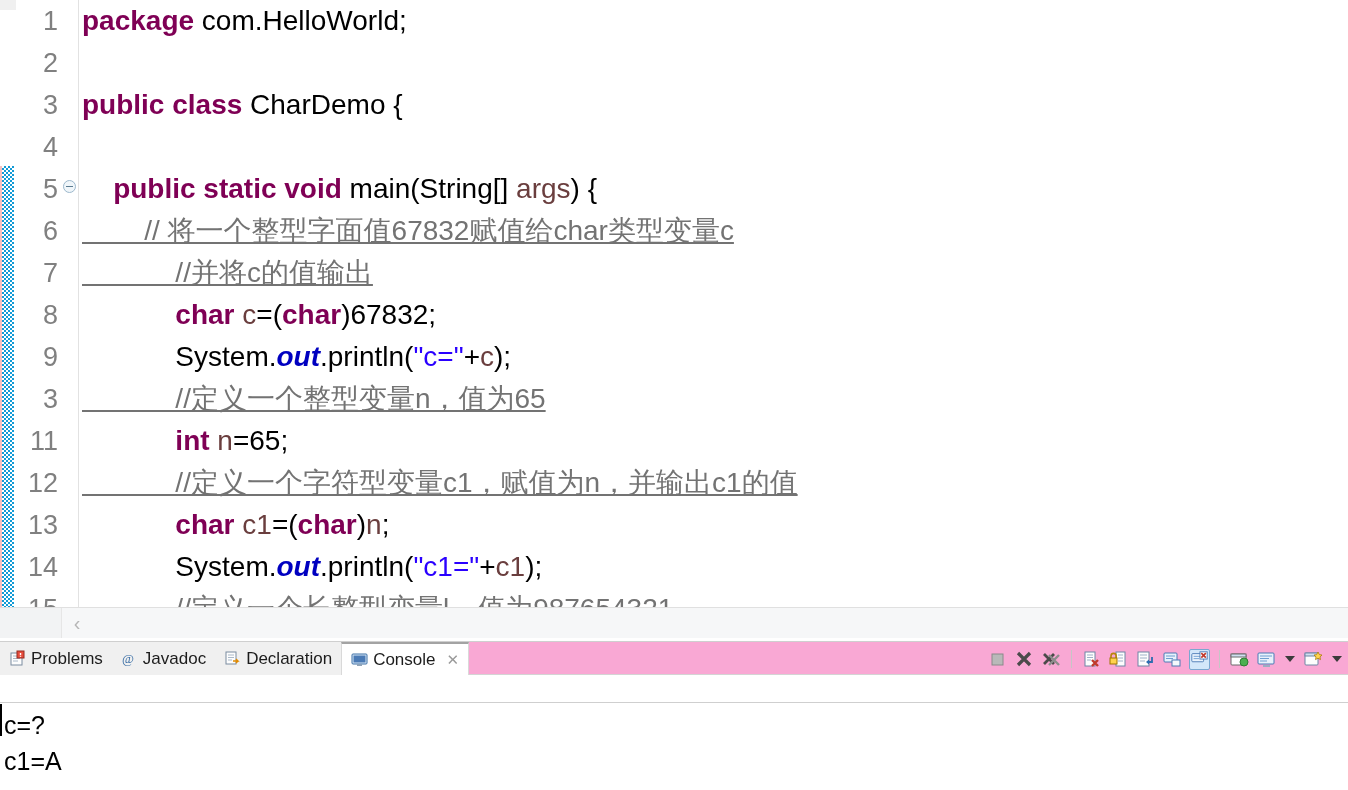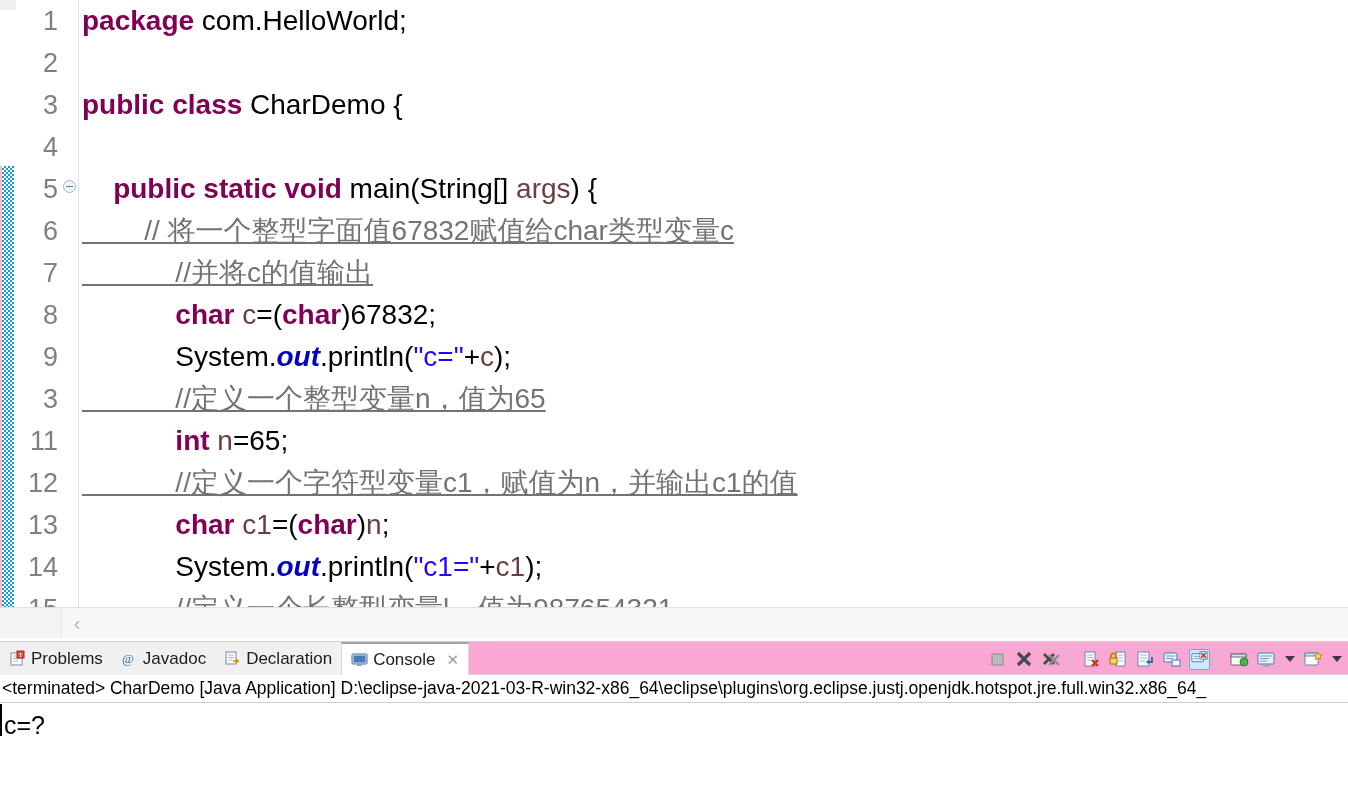--- a/index.html
+++ b/index.html
@@ -326,21 +326,20 @@
           <svg width="21" height="21" viewBox="0 0 21 21">
             <rect x="2" y="4" width="13" height="12" rx="1" fill="#fdfdfd" stroke="#6f86a5"></rect>
             <rect x="2" y="4" width="13" height="3" fill="#cfe0f0" stroke="#6f86a5"></rect>
             <path d="M15,3 l1.4,2.6 l2.6,0.4 l-2,1.9 l0.5,2.7 l-2.5,-1.4 l-2.5,1.4 l0.5,-2.7 l-2,-1.9 l2.6,-0.4 z" fill="#ffd34d" stroke="#a07400" stroke-width="0.7"></path>
           </svg>
         </span>
         <span class="caret"></span>
       </div>
     </div>
 
-    <div class="term-line">&lt;terminated&gt; CharDemo [Java Application] D:\eclipse-java-2021-03-R-win32-x86_64\eclipse\plugins\org.eclipse.justj.openjdk.hotspot.jre.full.win32.x86_64_</div>
 
     <div class="console-sep"></div>
 
-    <div class="console-out" id="console-out"><div class="oline">c=?</div></div>
+    <div class="console-out" id="console-out"><div class="oline">c=?</div><div class="oline">c1=A</div></div>
     <div class="cursor-bar"></div>
   </div>
 
 </div>
 
 </body></html>

